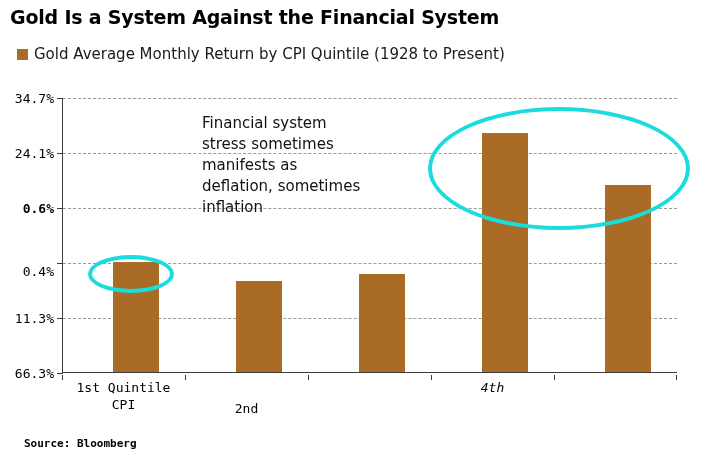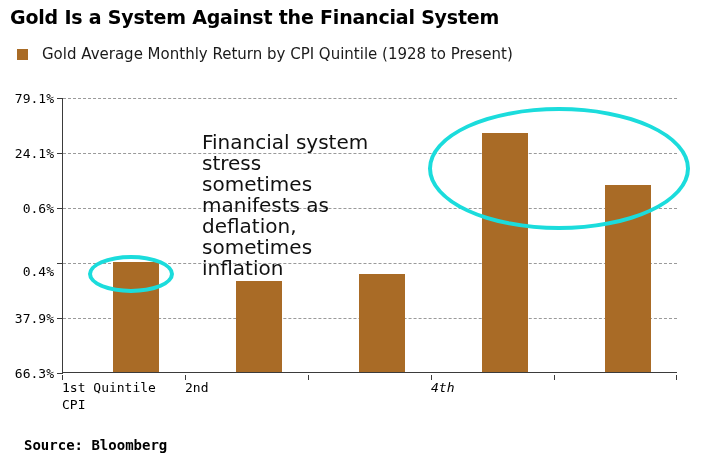--- a/index.html
+++ b/index.html
@@ -29,21 +29,21 @@
     white-space: nowrap;
   }
 
   
   .legend {
     position: absolute;
     left: 17px;
     top: 45px;
     display: flex;
     align-items: center;
-    gap: 14px;
+    gap: 6px;
     text-align: center;
   }
   .legend-swatch {
     width: 11px;
     height: 11px;
     background: #A96B26;
     display: block;
   }
   .legend-label {
     font-family: "DejaVu Sans", sans-serif;
@@ -111,20 +111,21 @@
   .x-axis-labels {
     position: absolute;
     left: 62px;
     top: 375px;
     width: 615px;
     height: 40px;
   }
   .xlabel {
     position: absolute;
     top: 4px;
+    text-align: center;
     font-family: "DejaVu Sans Mono", monospace;
     font-size: 13px;
     color: #000000;
     line-height: 17px;
     white-space: pre-line;
   }
   .xtick-mark {
     position: absolute;
     top: 0;
     width: 0;
@@ -132,63 +133,62 @@
     border-left: 1.5px solid #3b3b3b;
   }
 
   
   .annotation {
     position: absolute;
     left: 202px;
     top: 113px;
     width: 170px;
     font-family: "DejaVu Sans", sans-serif;
-    font-size: 20px;
+    font-size: 15px;
     line-height: 21px;
     color: #111111;
-    margin-top: 19px;
   }
 
   
   .ellipse {
     position: absolute;
     border: 4px solid #1BDCDC;
     border-radius: 50%;
     box-sizing: border-box;
     background: transparent;
   }
 
   
   .source {
     position: absolute;
     left: 24px;
     top: 437px;
     font-family: "DejaVu Sans Mono", monospace;
-    font-size: 14px;
+    font-size: 11px;
     font-weight: bold;
     color: #000000;
     white-space: nowrap;
   }
 </style>
 </head>
 <body>
 
 <div class="chart-title">Gold Is a System Against the Financial System</div>
 
 <div class="legend">
   <span class="legend-swatch" style="background: rgb(169, 107, 38);"></span>
   <span class="legend-label">Gold Average Monthly Return by CPI Quintile (1928 to Present)</span>
 </div>
 
 <div class="y-axis-labels">
-  <div class="ylabel" style="top:0px;">79.1%</div>
+  <div class="ylabel" style="top:0px;">34.7%</div>
   <div class="ylabel" style="top:55px;">24.1%</div>
-  <div class="ylabel" style="top:110px;">0.6%</div>
+  <div class="ylabel" style="top:110px;font-weight:bold;">0.6%</div>
   <div class="ylabel" style="top:173px;">0.4%</div>
-  <div class="ylabel" style="top:220px;">37.9%</div>
+  <div class="ylabel" style="top:220px;">11.3%</div>
   <div class="ylabel" style="top:275px;">66.3%</div>
 </div>
 
 <div class="plot-area">
   <div class="gridline" style="top:0px;"></div>
   <div class="gridline" style="top:55px;"></div>
   <div class="gridline" style="top:110px;"></div>
   <div class="gridline" style="top:165px;"></div>
   <div class="gridline" style="top:220px;"></div>
 
@@ -209,21 +209,21 @@
 <div class="x-axis-labels">
   <div class="xtick-mark" style="left:0px;"></div>
   <div class="xtick-mark" style="left:123px;"></div>
   <div class="xtick-mark" style="left:246px;"></div>
   <div class="xtick-mark" style="left:369px;"></div>
   <div class="xtick-mark" style="left:492px;"></div>
   <div class="xtick-mark" style="left:614px;"></div>
 
   <div class="xlabel" style="left:0px;   width:123px;">1st Quintile
 CPI</div>
-  <div class="xlabel" style="left:123px; width:123px;">2nd</div>
+  <div class="xlabel" style="left:123px; width:123px;margin-top:21px;">2nd</div>
   <div class="xlabel" style="left:369px; width:123px;font-style:italic;">4th</div>
 </div>
 
 <div class="annotation">Financial system stress sometimes manifests as deflation, sometimes inflation</div>
 
 <div class="ellipse" style="left: 88px; top: 255px; width: 86px; height: 38px; border-color: rgb(27, 220, 220);"></div>
 <div class="ellipse" style="left: 428px; top: 107px; width: 262px; height: 123px; border-color: rgb(27, 220, 220);"></div>
 
 <div class="source">Source: Bloomberg</div>
 

